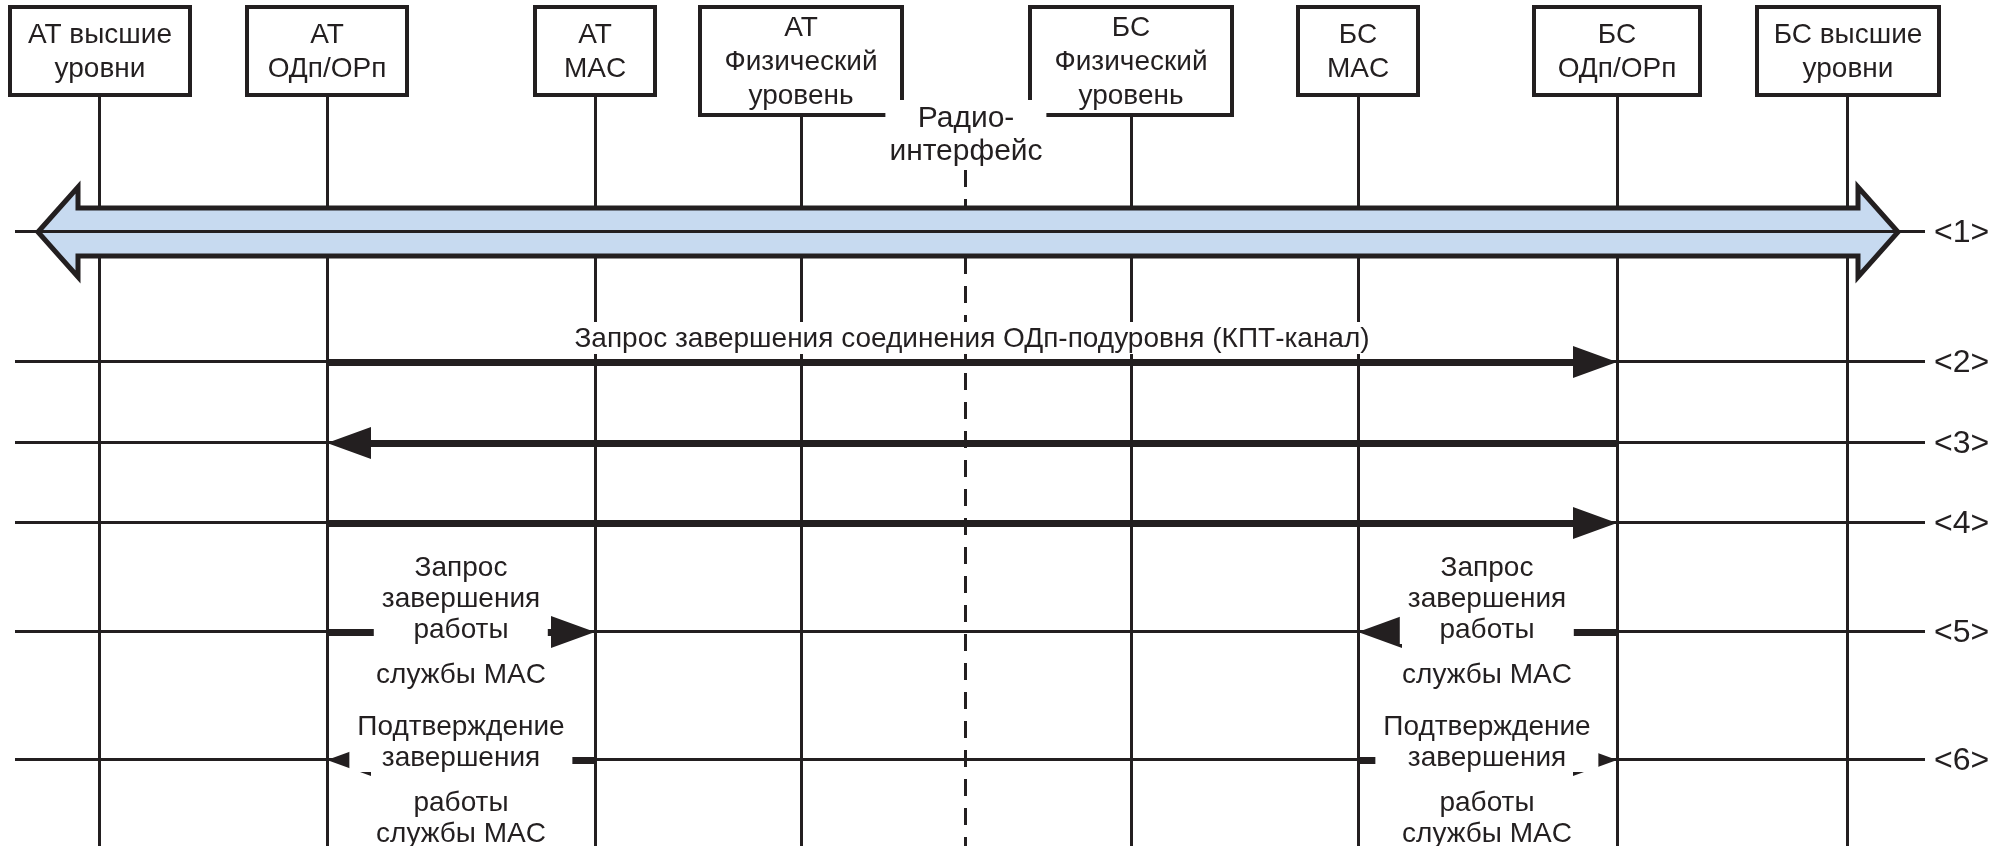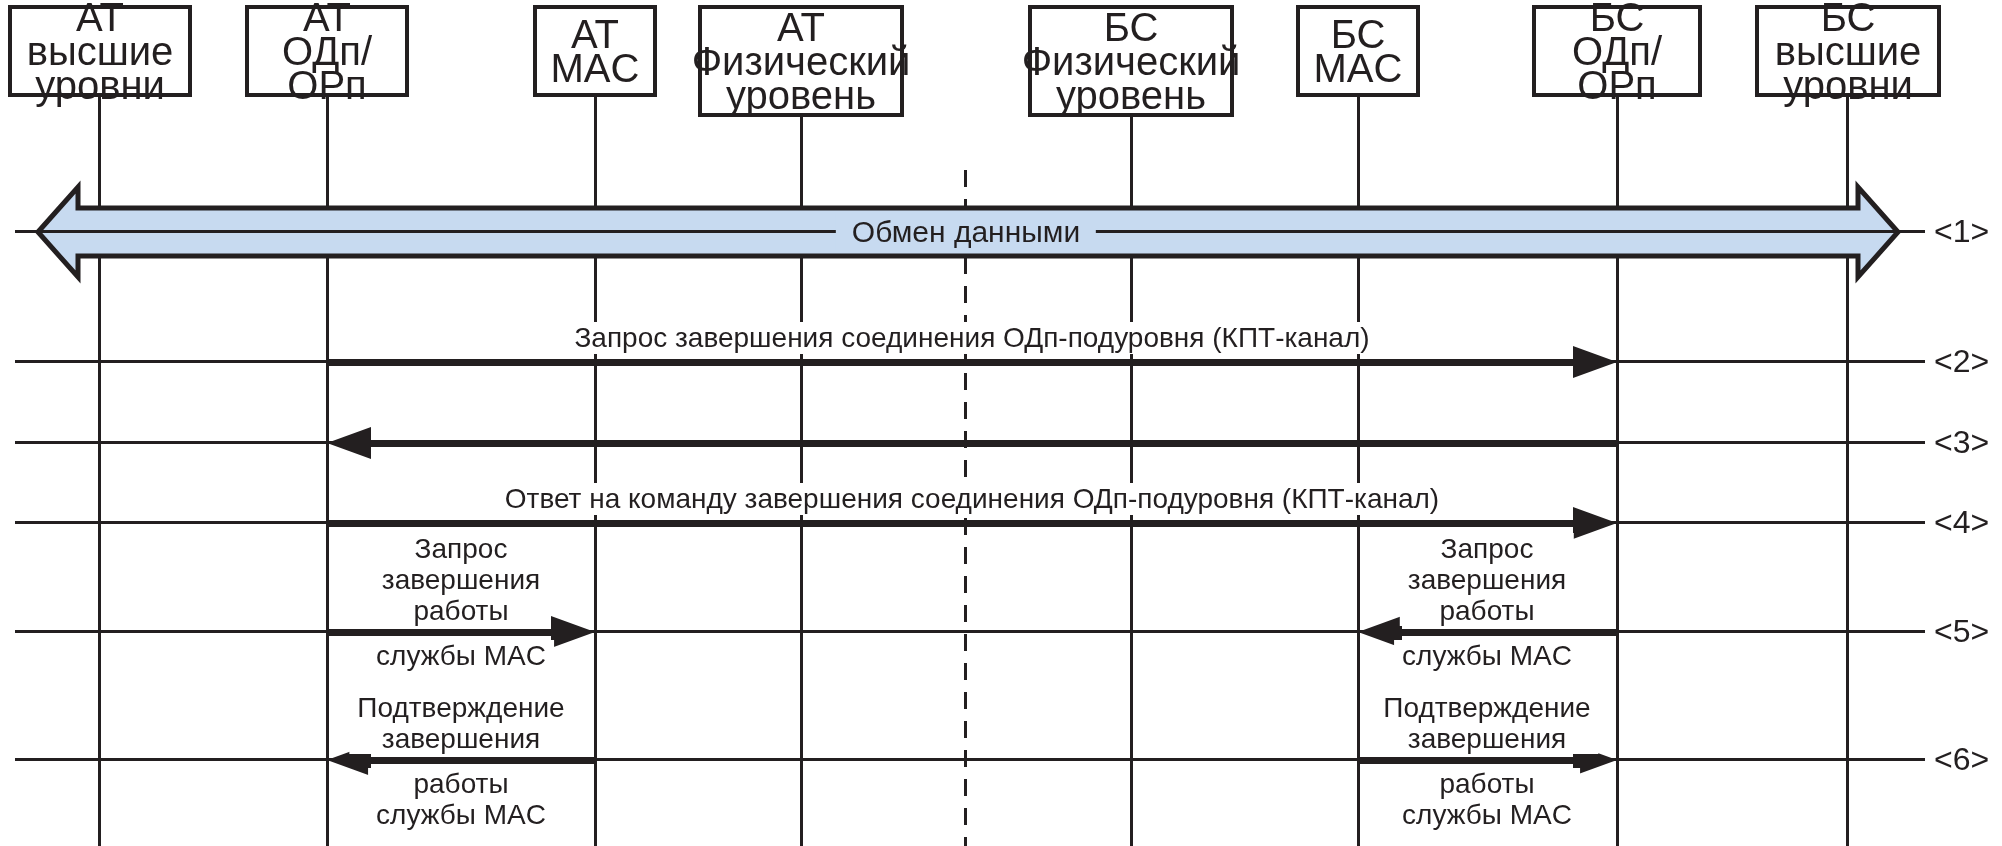--- a/index.html
+++ b/index.html
@@ -3,41 +3,41 @@
 <meta charset="utf-8">
 <style>
   html,body{margin:0;padding:0;background:#ffffff;}
   #stage{
     position:relative;width:2002px;height:846px;background:#ffffff;overflow:hidden;
     font-family:"Liberation Sans", sans-serif;color:#231f20;
   }
   .ebox{
     position:absolute;box-sizing:border-box;border:4px solid #231f20;background:#ffffff;
     display:flex;align-items:center;justify-content:center;text-align:center;
-    font-size:40px;line-height:34px;z-index:5;
+    font-size:28px;line-height:34px;z-index:5;
   }
   .prewrap{white-space:pre-line;}
   .lifeline{position:absolute;width:3px;background:#231f20;z-index:1;}
   .dashline{
     position:absolute;width:3px;z-index:1;
     background:repeating-linear-gradient(to bottom,#231f20 0 17px,transparent 17px 29px);
   }
   .rowline{position:absolute;height:3px;background:#231f20;left:15px;width:1910px;z-index:3;}
   .bigarrow{position:absolute;left:30px;top:180px;z-index:2;}
   .bar{position:absolute;height:7px;background:#231f20;z-index:4;}
   .head{position:absolute;width:0;height:0;border-top:16px solid transparent;border-bottom:16px solid transparent;z-index:4;}
   .head-r{border-left:44px solid #231f20;}
   .head-l{border-right:44px solid #231f20;}
   .msg{
     position:absolute;transform:translateX(-50%);white-space:nowrap;background:#ffffff;
     font-size:28px;line-height:32px;padding:0 10px;z-index:6;
   }
   .msgblock{
     position:absolute;transform:translateX(-50%);background:#ffffff;white-space:pre-line;
-    font-size:28px;line-height:31px;padding:0 8px;z-index:6;text-align:center;
+    font-size:28px;line-height:31px;padding:0 8px;z-index:6;text-align:center;margin-top:18px;
   }
   .tag{position:absolute;font-size:32px;line-height:36px;z-index:6;}
   .obmen{
     position:absolute;transform:translateX(-50%);font-size:30px;line-height:34px;
     padding:1px 16px;z-index:6;white-space:nowrap;
   }
   .radiolabel{
     position:absolute;transform:translateX(-50%);text-align:center;background:#ffffff;
     font-size:30px;line-height:33px;z-index:5;white-space:pre-line;padding:0 4px;
   }
@@ -85,43 +85,43 @@
     </div>
   <div class="ebox" style="left:1532px;top:5px;width:170px;height:92px">
       <span class="prewrap">БС
 ОДп/ОРп</span>
     </div>
   <div class="ebox" style="left:1755px;top:5px;width:186px;height:92px">
       <span class="prewrap">БС высшие
 уровни</span>
     </div>
 
+  <div class="radiolabel" style="left:966px;top:100px">Радио-
+интерфейс</div>
 
   <svg class="bigarrow" width="1880" height="104" viewBox="0 0 1880 104">
     <polygon points="8,52 48,7 48,28 1828,28 1828,7 1868,52 1828,97 1828,76 48,76 48,97" stroke="#231f20" stroke-width="5" fill="#c7daf0"></polygon>
   </svg>
   <div class="rowline" style="top:230px"></div>
-  <div class="obmen" style="left:966px;top:214px;background:#c7daf0">Обмен данными</div>
   <div class="tag" style="left:1934px;top:213px">&lt;1&gt;</div>
 
   <div class="rowline" style="top:360px"></div>
   <div class="bar" style="left:327px;top:359px;width:1246px"></div>
   <div class="head head-r" style="left:1573px;top:346px"></div>
   <div class="msg" style="left:972px;top:322px">Запрос завершения соединения ОДп-подуровня (КПТ-канал)</div>
   <div class="tag" style="left:1934px;top:343px">&lt;2&gt;</div>
 
   <div class="rowline" style="top:441px"></div>
   <div class="head head-l" style="left:327px;top:427px"></div>
   <div class="bar" style="left:371px;top:440px;width:1245px"></div>
   <div class="tag" style="left:1934px;top:424px">&lt;3&gt;</div>
 
   <div class="rowline" style="top:521px"></div>
   <div class="bar" style="left:327px;top:520px;width:1246px"></div>
   <div class="head head-r" style="left:1573px;top:507px"></div>
-  <div class="msg" style="left:972px;top:483px">Ответ на команду завершения соединения ОДп-подуровня (КПТ-канал)</div>
   <div class="tag" style="left:1934px;top:504px">&lt;4&gt;</div>
 
   <div class="rowline" style="top:630px"></div>
   <div class="bar" style="left:327px;top:629px;width:224px"></div>
   <div class="head head-r" style="left:551px;top:616px"></div>
   <div class="head head-l" style="left:1358px;top:616px"></div>
   <div class="bar" style="left:1402px;top:629px;width:215px"></div>
   <div class="msgblock" style="left:461px;top:533px">Запрос
 завершения
 работы</div>

